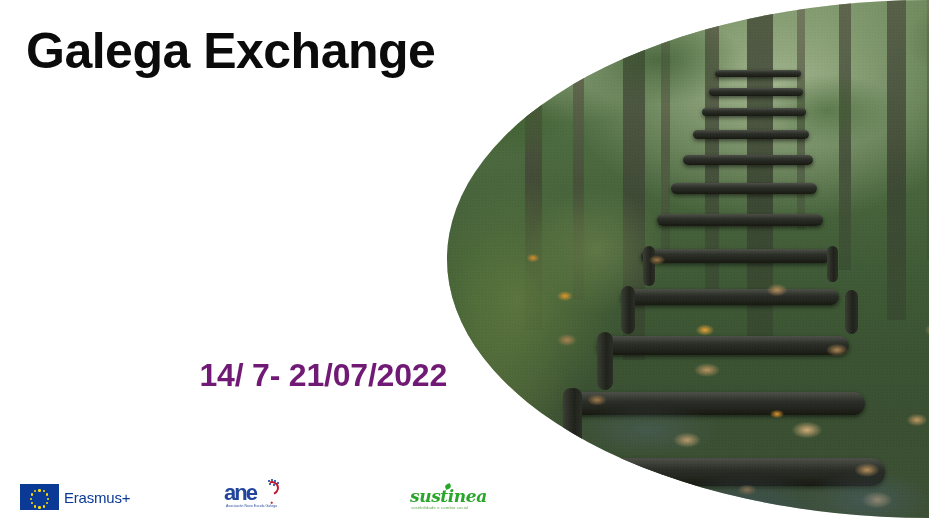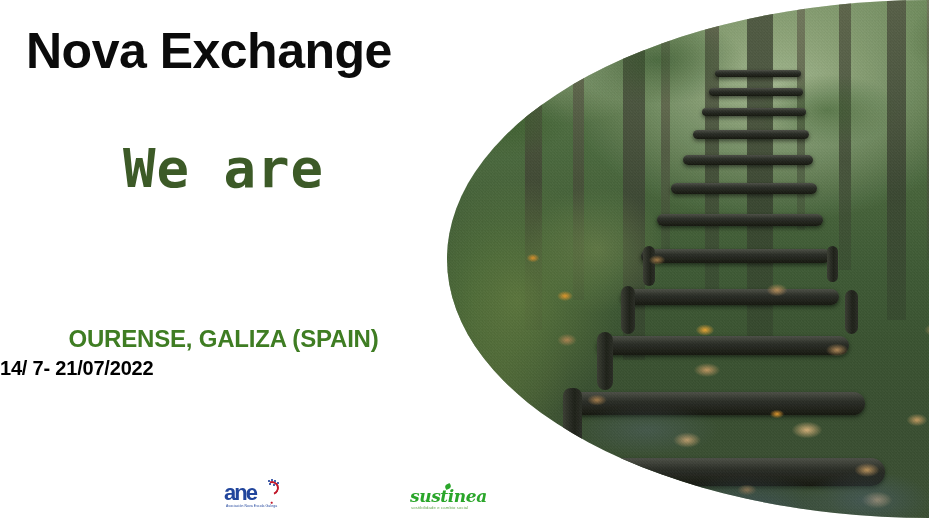--- a/index.html
+++ b/index.html
@@ -214,24 +214,24 @@
     color:#3f7d23;
     font-weight:bold;
     font-size:24px;
     letter-spacing:-0.2px;
     white-space:nowrap;
   }
   .dates{
     position:absolute;
     left:0; top:357px;
     width:447px;
-    text-align:left;
-    color:#000000;
+    text-align:right;
+    color:#701a75;
     font-weight:bold;
-    font-size:20px;
+    font-size:32px;
     letter-spacing:-0.2px;
     white-space:nowrap;
   }
 
   .logo-erasmus{
     position:absolute; left:20px; top:484px;
     display:flex; align-items:center; gap:5px;
   }
   .eu-flag{
     width:39px; height:26px;
@@ -334,29 +334,46 @@
 
       <div class="layer leaves"></div>
       <div class="layer accent-leaves"></div>
       <div class="layer water"></div>
       <div class="layer grass"></div>
       <div class="layer noise"></div>
       <div class="layer vignette"></div>
     </div>
   </div>
 
-  <div class="title">Nova Exchange</div>
+  <div class="title">Galega Exchange</div>
 
   <div class="headline">
-    <span class="l1">We are</span>
-  </div>
-
-  <div class="place">OURENSE, GALIZA (SPAIN)</div>
+  </div>
+
   <div class="dates">14/ 7- 21/07/2022</div>
 
+  <div class="logo-erasmus">
+    <div class="eu-flag">
+      <div class="eu-stars">
+        <span style="left:18.2px; top:5.0px;"></span>
+        <span style="left:22.6px; top:5.9px;"></span>
+        <span style="left:25.8px; top:9.1px;"></span>
+        <span style="left:26.7px; top:13.5px;"></span>
+        <span style="left:25.8px; top:17.9px;"></span>
+        <span style="left:22.6px; top:21.1px;"></span>
+        <span style="left:18.2px; top:22.0px;"></span>
+        <span style="left:13.8px; top:21.1px;"></span>
+        <span style="left:10.6px; top:17.9px;"></span>
+        <span style="left:9.7px;  top:13.5px;"></span>
+        <span style="left:10.6px; top:9.1px;"></span>
+        <span style="left:13.8px; top:5.9px;"></span>
+      </div>
+    </div>
+    <div class="erasmus-word">Erasmus+</div>
+  </div>
 
   <div class="logo-ane">
     <div class="ane-word">ane</div>
     <div class="ane-swoosh"></div>
     <div class="ane-dots">
       <span style="left:0px;  top:0px;"></span>
       <span style="left:3px;  top:-1px;"></span>
       <span style="left:6px;  top:0px;"></span>
       <span style="left:9px;  top:2px;"></span>
       <span style="left:1px;  top:3px;"></span>

